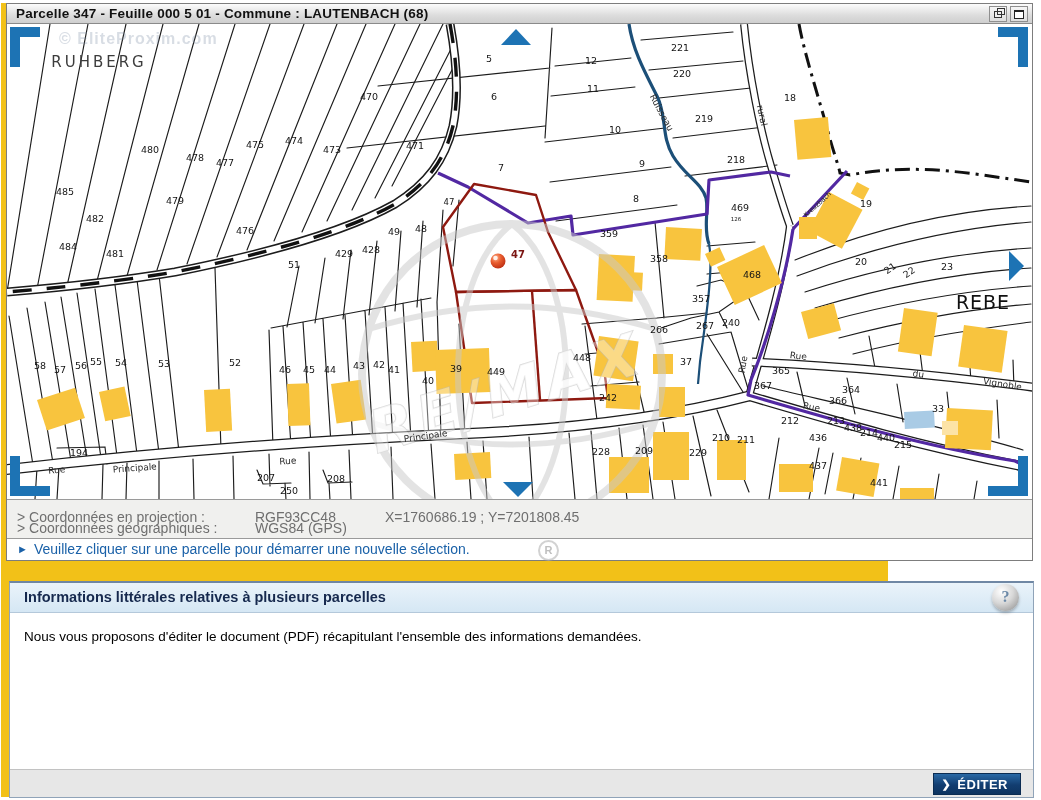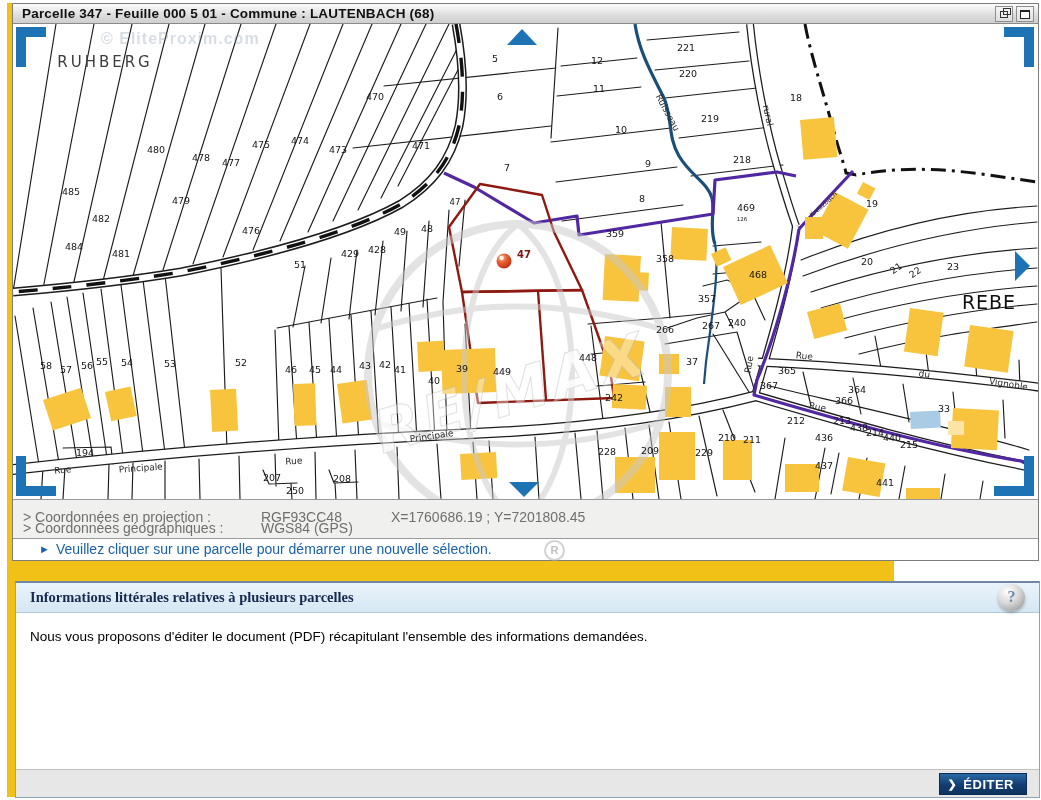--- a/index.html
+++ b/index.html
@@ -1,51 +1,51 @@
 <!DOCTYPE html>
 <html><head>
 <meta charset="utf-8">
 <style>
   html,body{margin:0;padding:0;background:#ffffff;width:1041px;height:800px;overflow:hidden;
     font-family:"Liberation Sans",sans-serif;}
-  .frame{position:absolute;left:7px;top:3px;width:887px;height:794px;background:#f2c118;}
+  .frame{position:absolute;left:1px;top:3px;width:887px;height:794px;background:#f2c118;}
   .viewer{position:absolute;left:5px;top:0;width:1025px;background:#fff;border:1px solid #7d7d7d;}
   
   .titlebar{position:relative;height:19px;background:linear-gradient(#fcfcfc,#dcdcdc 60%,#cfcfcf);
     border-bottom:1px solid #8a8a8a;display:flex;align-items:center;}
   .titlebar .t{font-size:13.5px;font-weight:bold;color:#111;padding-left:9px;letter-spacing:.2px;}
   .winbtns{position:absolute;right:4px;top:2px;display:flex;gap:3px;}
   .wbtn{width:16px;height:14px;background:linear-gradient(#f6f6f6,#ddd);border:1px solid #8f8f8f;
     position:relative;cursor:pointer;}
   .wbtn .ico-restore{position:absolute;left:4px;top:4px;width:6px;height:5px;border:1px solid #333;background:#eee;}
   .wbtn .ico-restore::before{content:"";position:absolute;left:2px;top:-4px;width:6px;height:5px;border:1px solid #333;}
   .wbtn .ico-max{position:absolute;left:3px;top:3px;width:8px;height:6px;border:1px solid #222;border-top-width:2px;background:#fff;}
   
   .mapwrap{position:relative;width:1025px;height:475px;background:#fff;overflow:hidden;}
   .copywm{position:absolute;left:52px;top:6px;font-size:16px;font-weight:bold;
-    color:rgba(125,142,165,.30);letter-spacing:1px;margin-left:36px;}
+    color:rgba(125,142,165,.30);letter-spacing:1px;}
   
   .coords{position:relative;height:38px;background:#f0f0ee;border-top:1px solid #9a9a9a;
     border-bottom:1px solid #9a9a9a;font-size:14px;color:#6f6f6f;}
   .crow{position:absolute;left:0;width:100%;height:19px;line-height:19px;white-space:nowrap;}
   .crow .c1{position:absolute;left:10px;} .crow .c2{position:absolute;left:248px;text-align:right;}
   .crow .c3{position:absolute;left:378px;}
   
   .regsym{position:absolute;left:537px;top:537px;width:17px;height:17px;border:2px solid rgba(180,180,180,.6);
     border-radius:50%;color:rgba(170,170,170,.75);font-size:11px;font-weight:bold;text-align:center;
     line-height:17px;z-index:5;}
   
-  .msg{height:21px;background:#fff;font-size:14px;color:#1a61a8;line-height:21px;padding-left:26px;}
+  .msg{height:21px;background:#fff;font-size:14px;color:#1a61a8;line-height:21px;padding-left:10px;}
   .msg .arr{color:#1a61a8;font-size:11px;margin-right:6px;vertical-align:1px;}
   
   .panel{position:absolute;left:8px;top:578px;width:1023px;height:214px;background:#fff;
     border:1px solid #8fa3b8;border-top:2px solid #6f87a4;}
   .phead{position:relative;height:29px;background:linear-gradient(#eaf3fa,#d5e7f4);
     border-bottom:1px solid #b4c8da;}
-  .phead .pt{position:absolute;left:14px;top:6px;font-size:14.5px;font-weight:bold;color:#16294e;font-family:Liberation Serif, serif;}
+  .phead .pt{position:absolute;left:14px;top:6px;font-size:14.5px;font-weight:bold;color:#16294e;}
   .help{position:absolute;right:14px;top:1px;width:27px;height:27px;border-radius:50%;cursor:pointer;
     background:radial-gradient(circle at 35% 28%,#ffffff,#d8d8d8 45%,#9f9f9f 85%);
     box-shadow:0 2px 3px rgba(0,0,0,.25);color:#6d8aa8;font-weight:bold;font-size:16px;
     text-align:center;line-height:26px;font-family:"Liberation Serif",serif;}
   .pbody{padding:16px 0 0 14px;font-size:13.5px;color:#000;}
   .pfoot{position:absolute;left:0;bottom:0;width:100%;height:27px;background:#e7e7e7;border-top:1px solid #c2c2c2;}
   .editbtn{position:absolute;right:12px;top:3px;height:20px;padding:0 12px 0 8px;cursor:pointer;
     background:linear-gradient(#2a69a5,#123d70 55%,#0e3460);border:1px solid #0b2c52;
     color:#fff;font-size:13px;font-weight:bold;display:flex;align-items:center;letter-spacing:.5px;}
   .editbtn .a{margin-right:6px;font-size:11px;}

